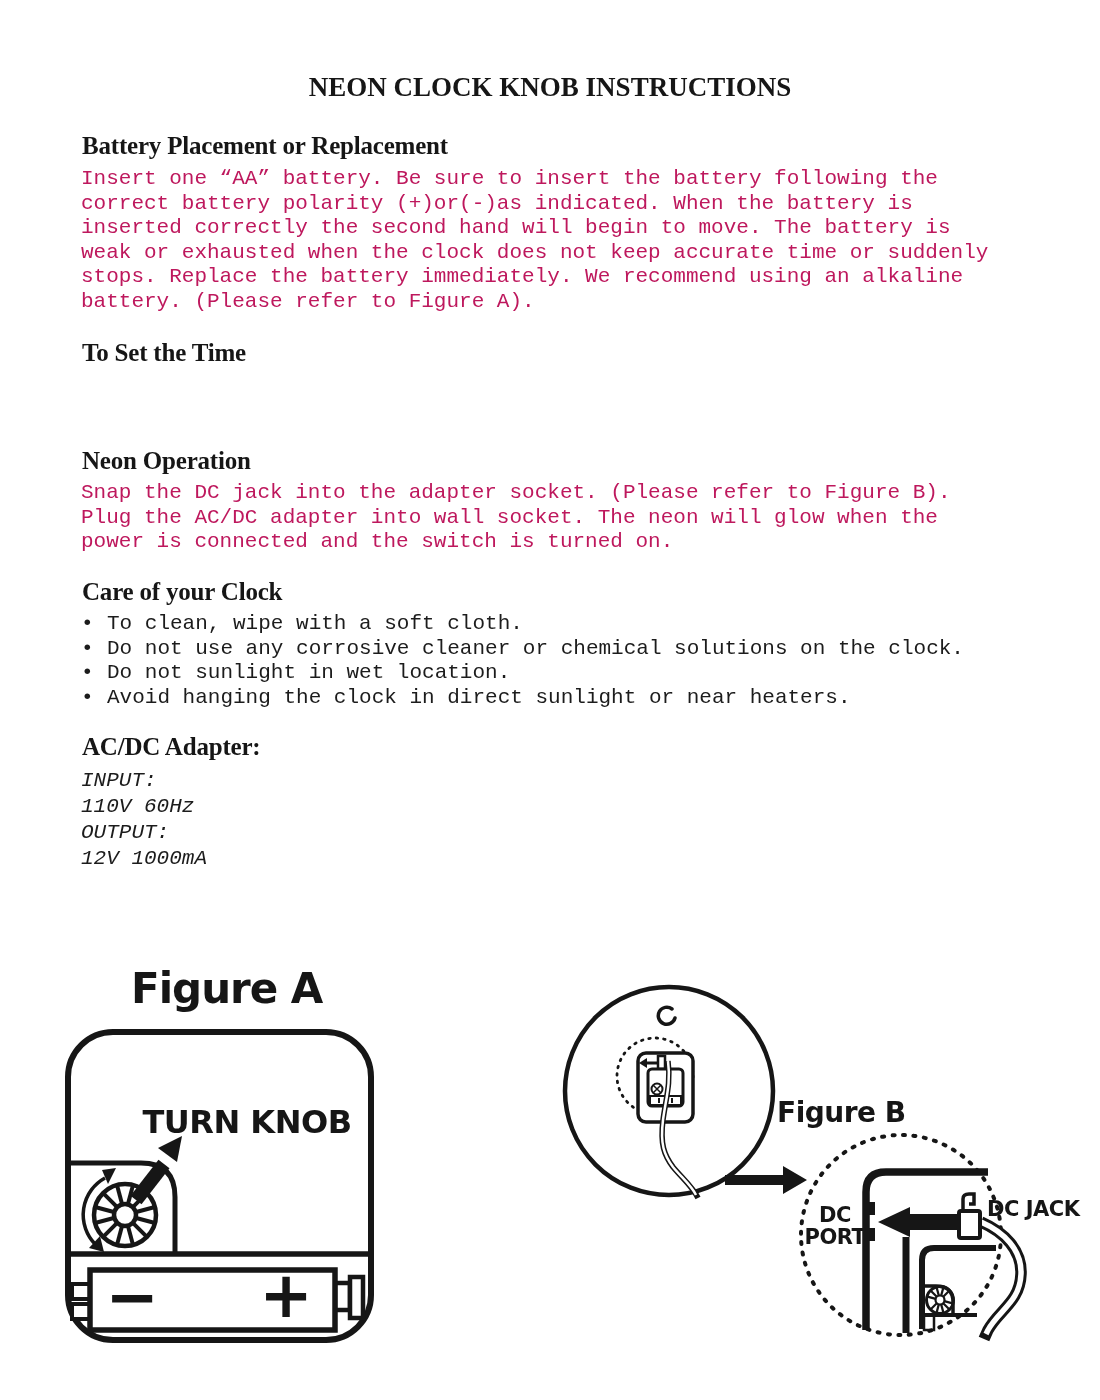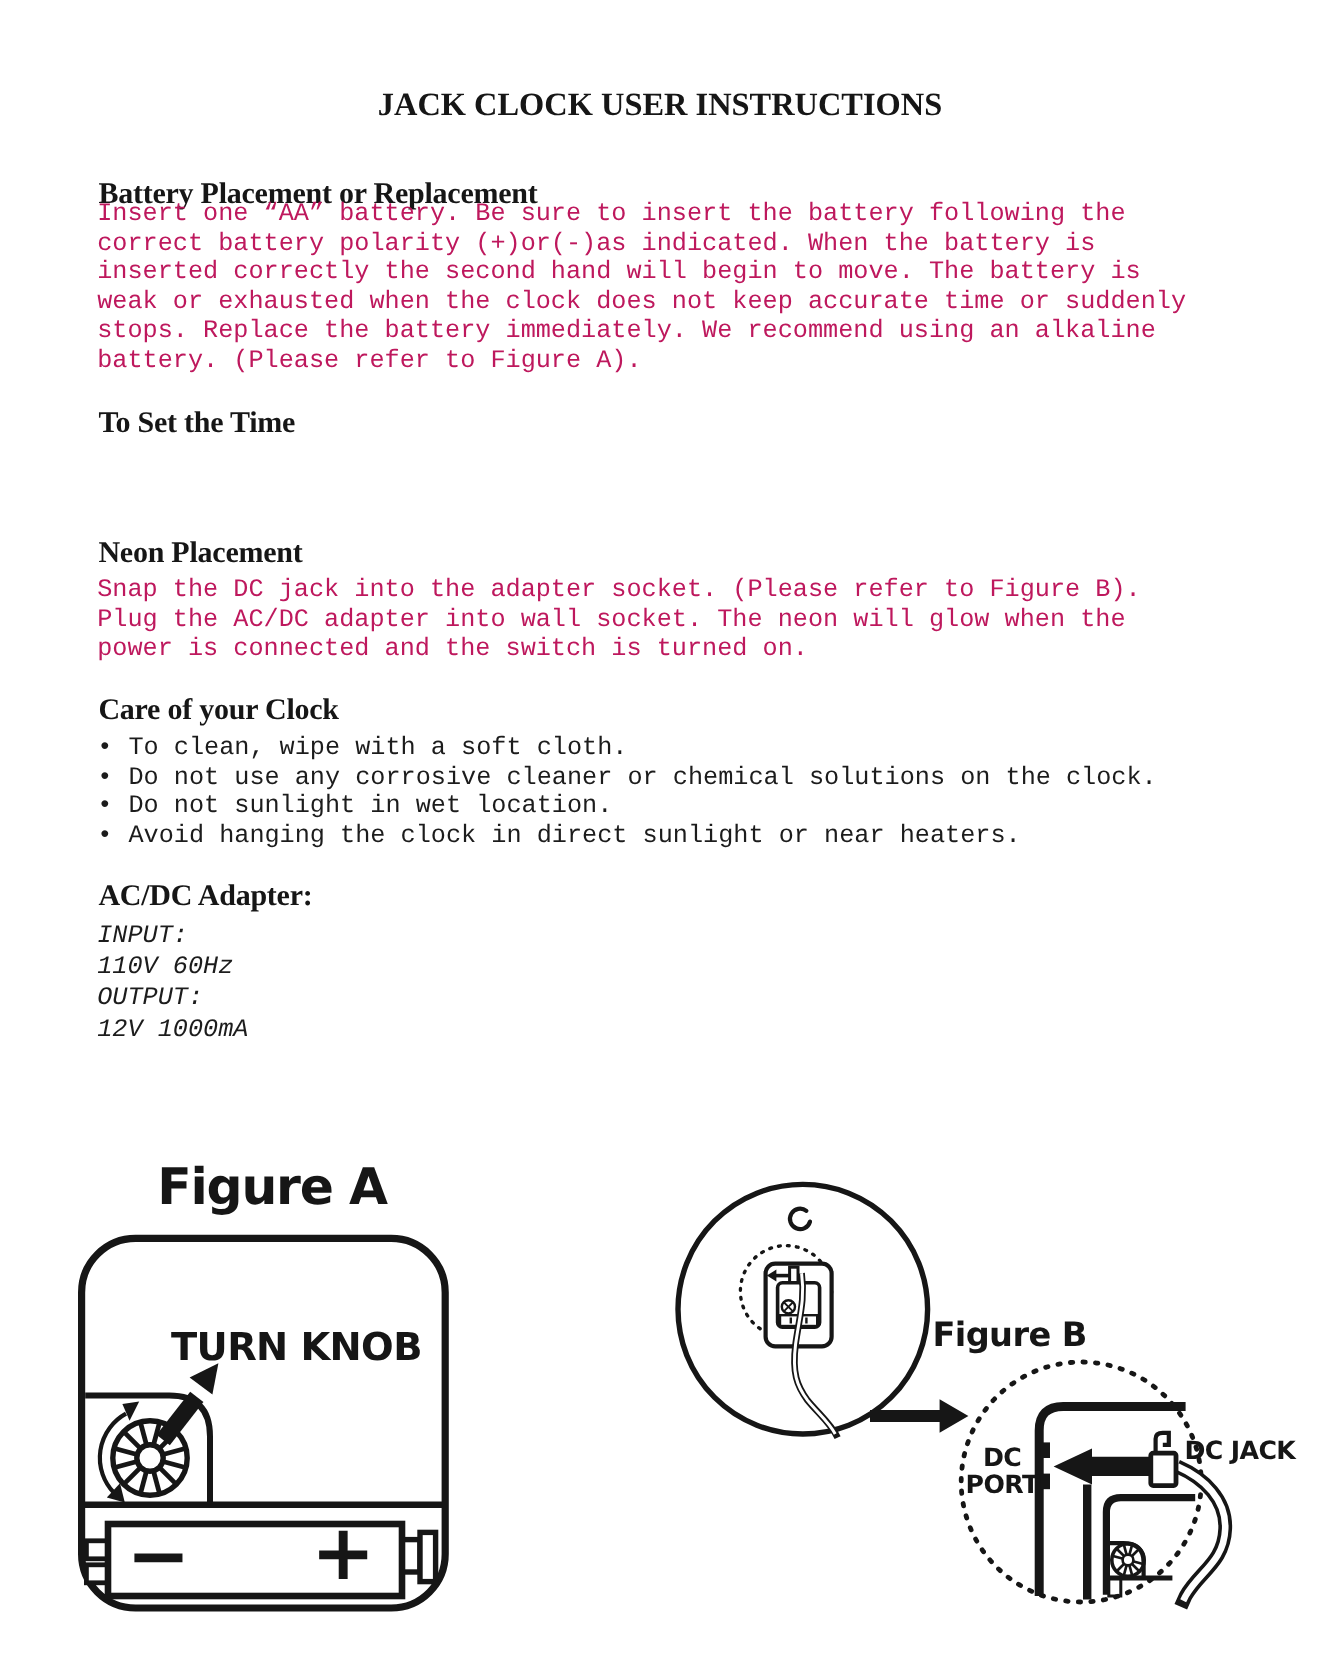--- a/index.html
+++ b/index.html
@@ -15,21 +15,21 @@
   .sec-heading {
     position:absolute; left:82px; font-size:25px; font-weight:bold;
     letter-spacing:-0.2px; white-space:nowrap;
   }
   .mono {
     position:absolute; left:81px; width:960px;
     font-family:"Liberation Mono", monospace;
     font-size:21px; line-height:24.6px; color:#be185d;
     white-space:pre-line;
   }
-  .h-battery { top:132px;margin-top:16px; }  .b-battery { top:167px; }
+  .h-battery { top:132px; }  .b-battery { top:167px; }
   .h-settime { top:339px; }  .b-settime { top:374px; }
   .h-neon    { top:447px; }  .b-neon    { top:481px; }
   .h-care    { top:578px; }
   .care-list {
     position:absolute; left:81px; top:612px; margin:0; padding:0; list-style:none;
     font-family:"Liberation Mono", monospace; font-size:21px; line-height:24.6px; color:#1c1c1c;
   }
   .care-list li { display:flex; }
   .blt { width:26px; flex:0 0 26px; }
   .h-adapter { top:733px; }
@@ -41,33 +41,33 @@
   .fig-b { position:absolute; left:540px; top:958px; }
   svg text {
     font-family:"DejaVu Sans", sans-serif; font-weight:bold; fill:#161616;
   }
 </style>
 </head>
 <body>
 
 <div class="page">
 
-  <div class="doc-title">JACK CLOCK USER INSTRUCTIONS</div>
+  <div class="doc-title">NEON CLOCK KNOB INSTRUCTIONS</div>
 
   <div class="sec-heading h-battery">Battery Placement or Replacement</div>
   <div class="mono b-battery">Insert one “AA” battery. Be sure to insert the battery following the
 correct battery polarity (+)or(-)as indicated. When the battery is
 inserted correctly the second hand will begin to move. The battery is
 weak or exhausted when the clock does not keep accurate time or suddenly
 stops. Replace the battery immediately. We recommend using an alkaline
 battery. (Please refer to Figure A).</div>
 
   <div class="sec-heading h-settime">To Set the Time</div>
 
-  <div class="sec-heading h-neon">Neon Placement</div>
+  <div class="sec-heading h-neon">Neon Operation</div>
   <div class="mono b-neon">Snap the DC jack into the adapter socket. (Please refer to Figure B).
 Plug the AC/DC adapter into wall socket. The neon will glow when the
 power is connected and the switch is turned on.</div>
 
   <div class="sec-heading h-care">Care of your Clock</div>
   <ul class="care-list">
     <li>
       <span class="blt">•</span>
       <span>To clean, wipe with a soft cloth.</span>
     </li>

